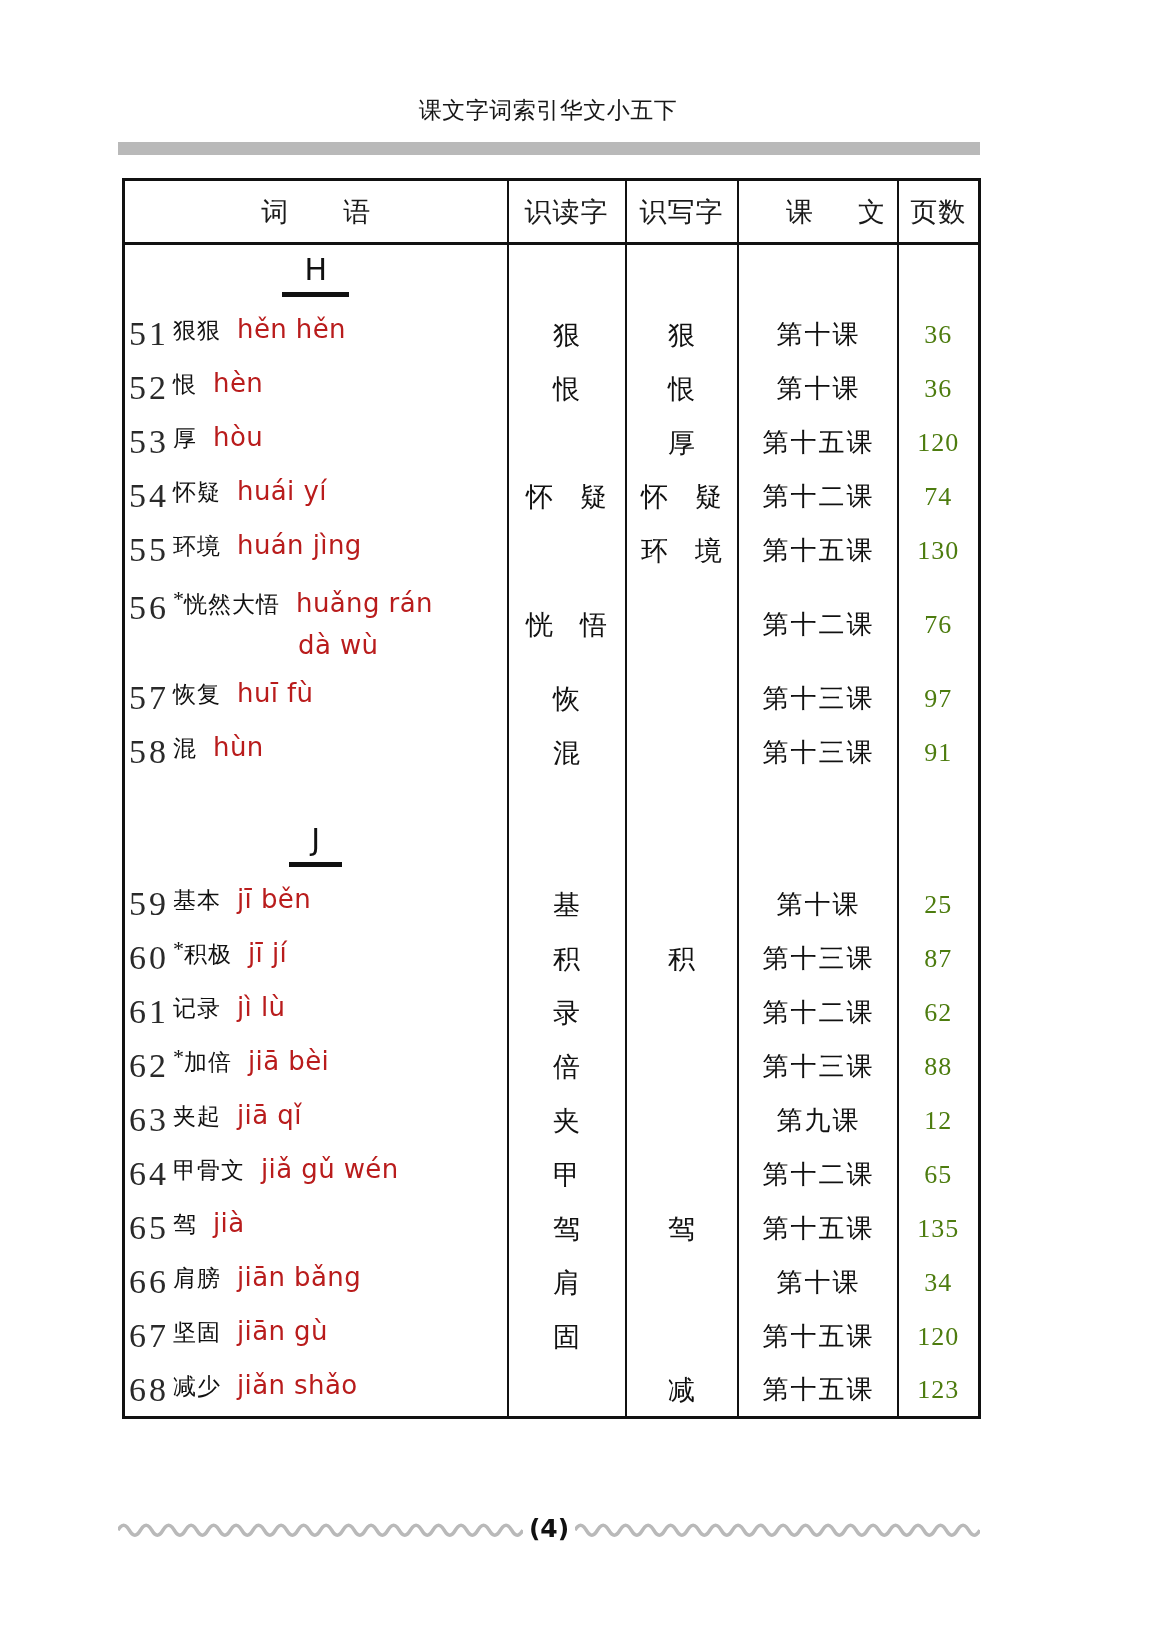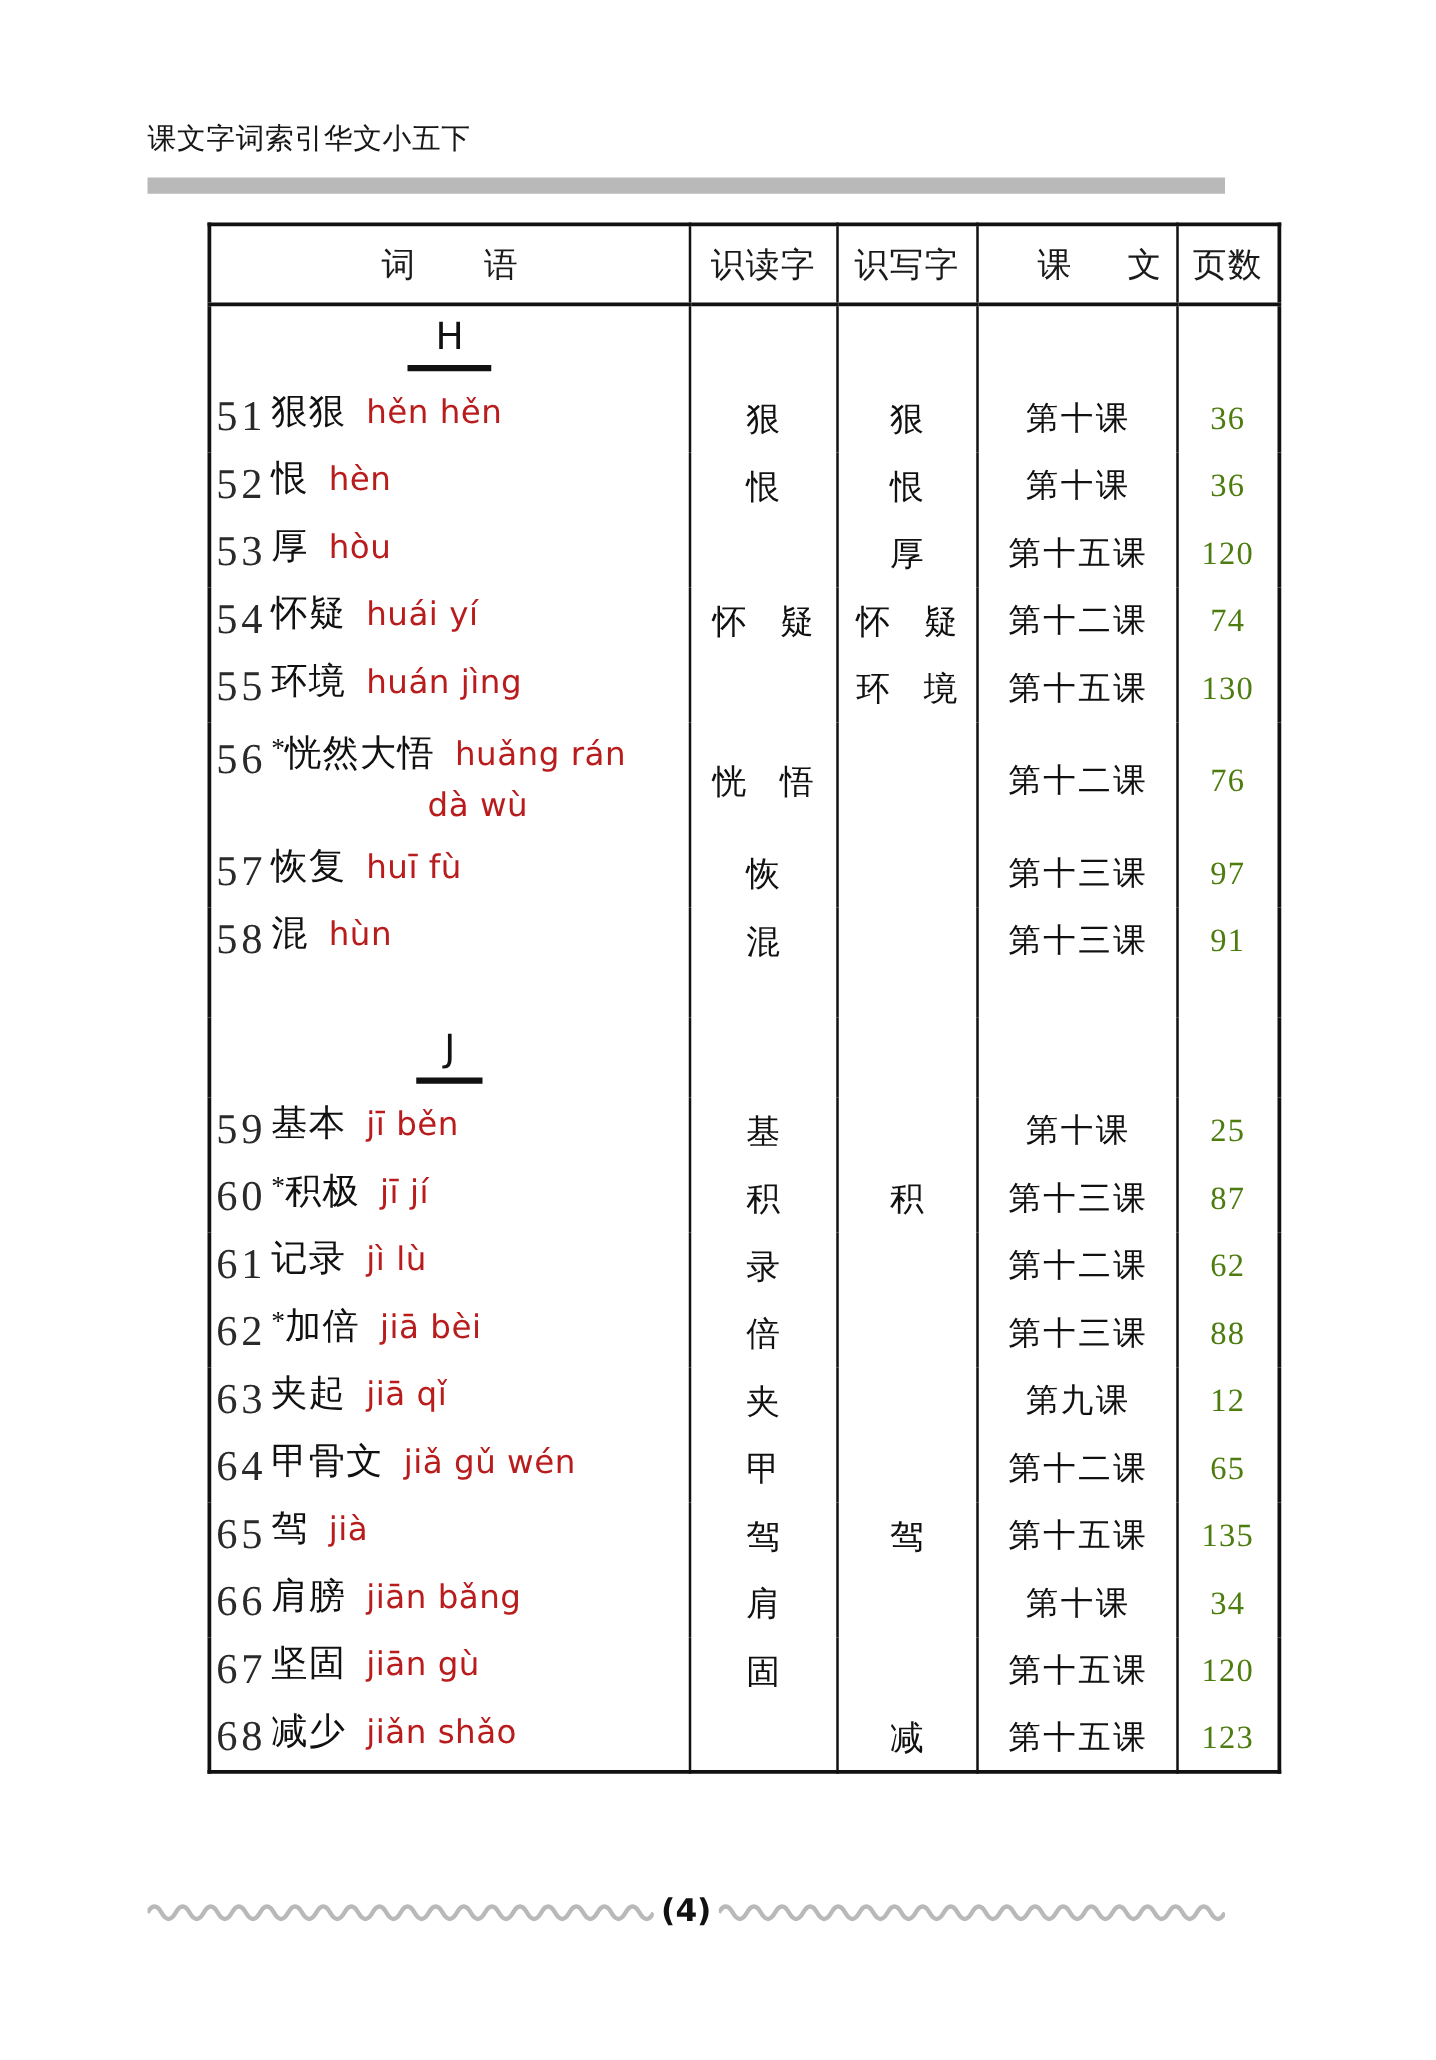--- a/index.html
+++ b/index.html
@@ -20,42 +20,41 @@
     width: 1149px; height: 1648px;
   }
 
   
   .runhead {
     position: absolute;
     left: 118px; top: 88px;
     width: 860px; height: 44px;
     display: flex;
     align-items: center;
-    justify-content: flex-start;
+    justify-content: center;
   }
   .runhead-left, .runhead-right {
     font-family: "DejaVu Sans", "Liberation Sans", sans-serif;
     font-size: 23px;
     letter-spacing: 0.5px;
     color: #171717;
     white-space: nowrap;
   }
   .runhead-rule {
     position: absolute;
     left: 118px; top: 142px;
     width: 862px; height: 13px;
     background: #b9b9b9;
   }
 
   
   .tbl-wrap {
     position: absolute;
     left: 122px; top: 178px;
     width: 706px;
-    margin-left: 44px;
   }
   table.idx {
     border-collapse: collapse;
     width: 856px;
     table-layout: fixed;
     border: 3px solid #111;
   }
   table.idx td, table.idx th {
     border-left: 2px solid #111;
     border-right: 2px solid #111;
@@ -125,22 +124,22 @@
     vertical-align: top;
   }
   .star {
     font-family: "Liberation Serif", "DejaVu Serif", serif;
     font-size: 22px;
     vertical-align: super;
     line-height: 0;
     color: #111;
   }
   .hanzi {
-    font-family: Liberation Mono, monospace;
-    font-size: 29px;
+    font-family: Liberation Sans, sans-serif;
+    font-size: 23px;
     color: #111;
     letter-spacing: 1px;
   }
   .pinyin {
     font-family: "DejaVu Sans", "Liberation Sans", sans-serif;
     font-size: 26px;
     color: #b91c1c;
     letter-spacing: 0.4px;
     text-align: center;
   }

